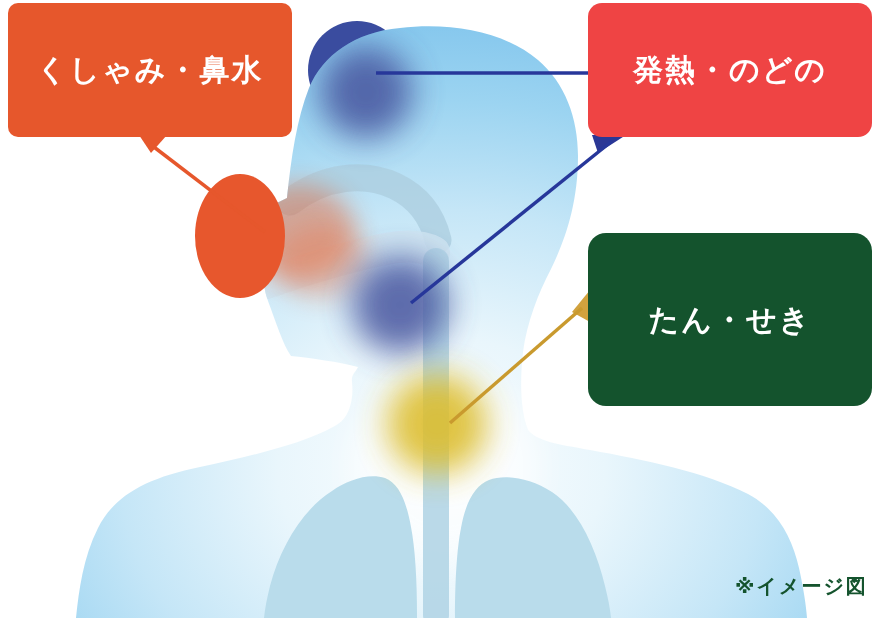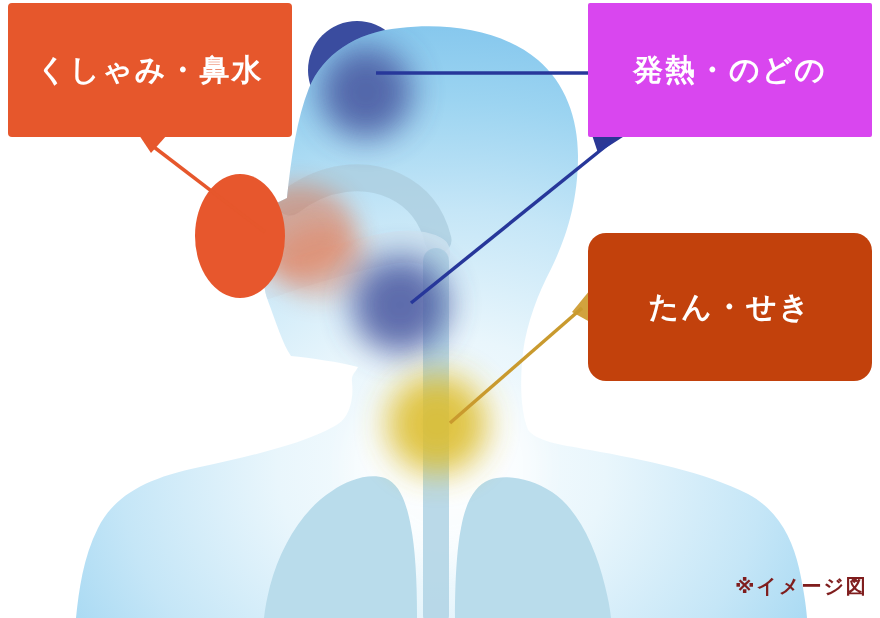--- a/index.html
+++ b/index.html
@@ -33,43 +33,43 @@
     line-height: 48px;
     letter-spacing: 2px;
     text-align: center;
     z-index: 3;
   }
   .callout span { display: block; white-space: nowrap; }
   .callout-sneeze {
     left: 8px; top: 3px;
     width: 284px; height: 134px;
     background: #e6572c;
-    border-radius: 4px;
+    border-radius: 10px;
   }
   .callout-fever {
     left: 588px; top: 3px;
     width: 284px; height: 134px;
-    background: #d946ef;
-    border-radius: 2px;
+    background: #ef4444;
+    border-radius: 14px;
     gap: 23px;
   }
   .callout-cough {
     left: 588px; top: 233px;
-    width: 284px; height: 148px;
-    background: #c2410c;
+    width: 284px; height: 173px;
+    background: #14532d;
     border-radius: 18px;
   }
   .image-note {
     position: absolute;
     left: 735px;
     top: 573px;
     font-size: 20px;
     font-weight: 700;
     letter-spacing: 2px;
-    color: #7f1d1d;
+    color: #14532d;
     z-index: 4;
     white-space: nowrap;
   }
 </style>
 </head>
 <body>
 
 <div class="stage">
 
   <svg class="figure" width="880" height="618" viewBox="0 0 880 618">

